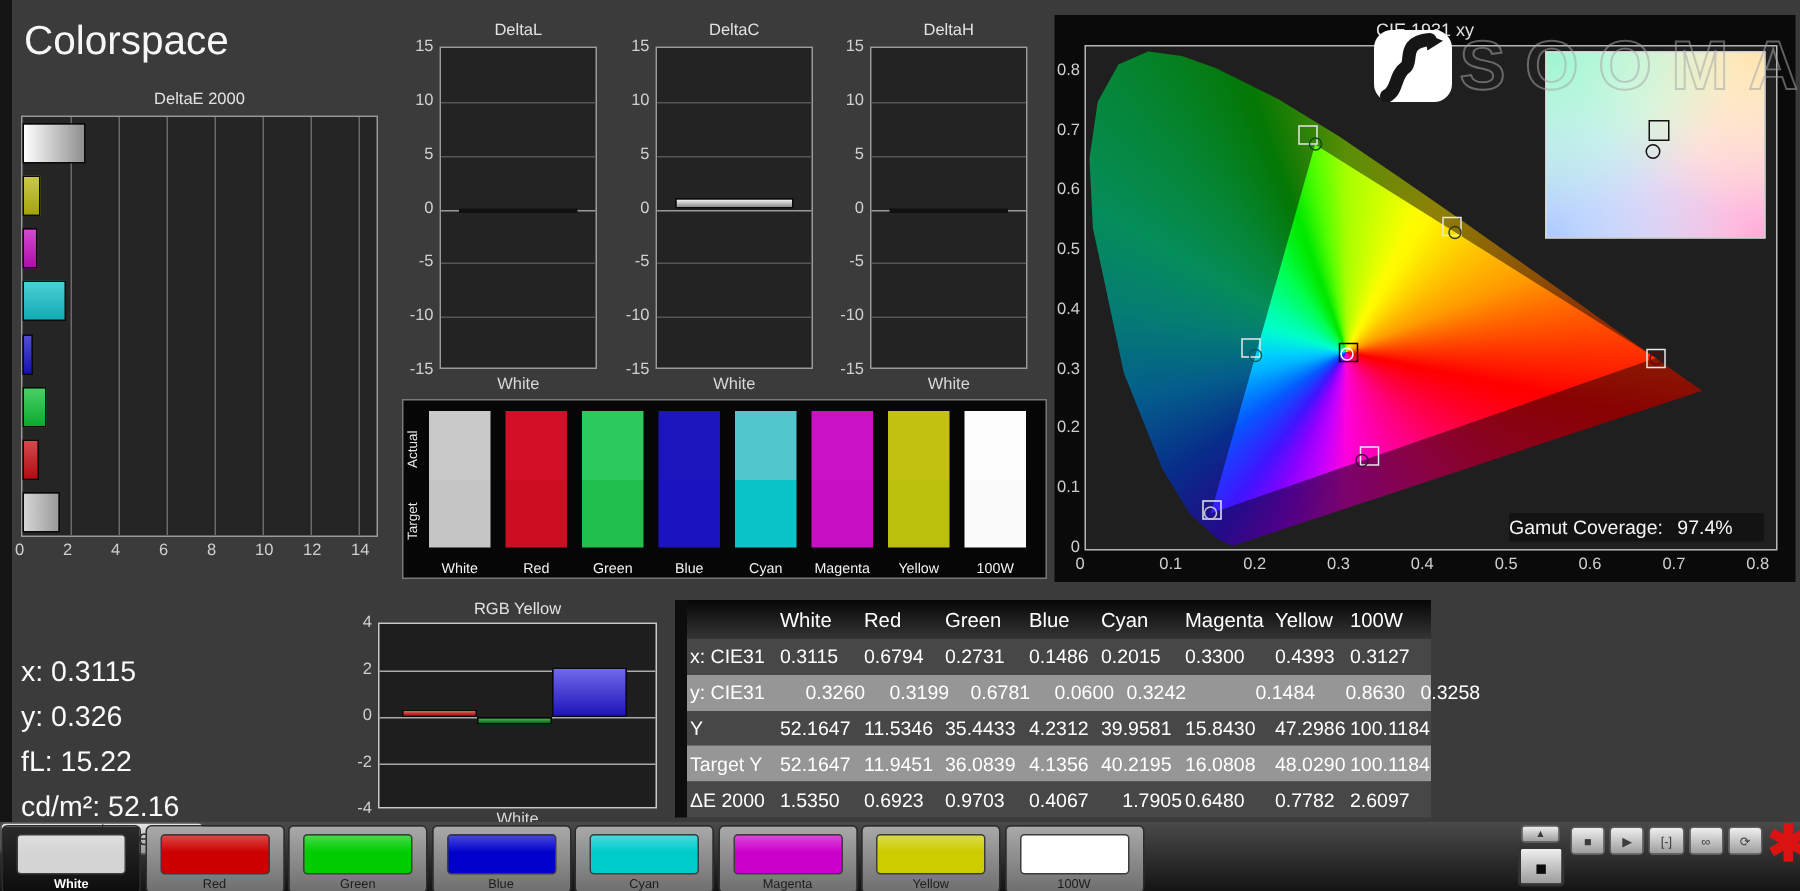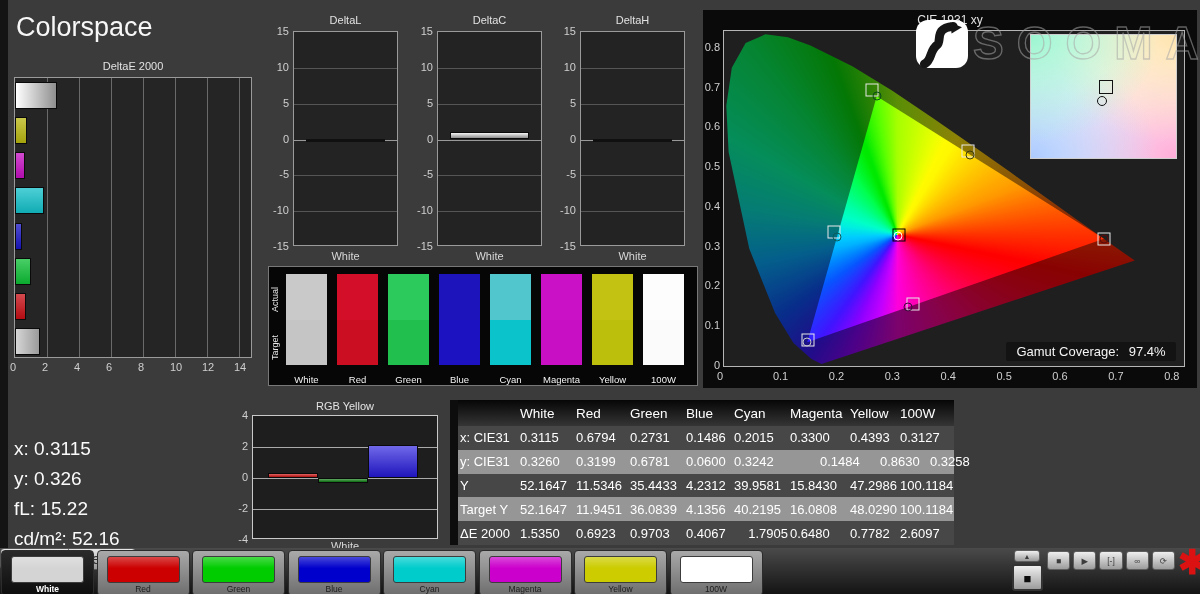--- a/index.html
+++ b/index.html
@@ -35,21 +35,21 @@
   .locus-tri{filter:brightness(1.06) saturate(1.05);}
   .mk-sq{position:absolute;width:11px;height:11px;border:1.5px solid #e8e8e8;background:transparent;transform:translate(-50%,-50%);z-index:6;}
   .mk-ci{position:absolute;width:7px;height:7px;border-radius:50%;border:1.5px solid #333;transform:translate(-50%,-50%);z-index:6;}
   #cie-inset{left:327px;top:24px;width:145px;height:123px;border:1px solid #cfcfcf;z-index:20;
     background:
       radial-gradient(at 0% 0%,rgba(150,245,205,0.95),rgba(150,245,205,0) 62%),
       radial-gradient(at 100% 0%,rgba(255,226,170,0.95),rgba(255,226,170,0) 62%),
       radial-gradient(at 0% 100%,rgba(168,200,255,0.95),rgba(168,200,255,0) 62%),
       radial-gradient(at 100% 100%,rgba(255,168,214,0.95),rgba(255,168,214,0) 62%),#fdfdfd;}
   #gamut-badge{left:303px;top:332px;width:170px;height:19px;background:rgba(12,12,12,0.6);
-    color:#f4f4f4;font-size:13px;line-height:19px;text-align:center;z-index:21;border-radius:2px;}
+    color:#f4f4f4;font-size:13px;line-height:19px;text-align:left;z-index:21;border-radius:2px;}
   #soomal-logo{left:213px;top:10px;width:52px;height:48px;background:#fff;border-radius:12px;z-index:31;}
   #soomal-text{left:270px;top:6px;font-size:46px;letter-spacing:13px;font-weight:bold;color:transparent;
     -webkit-text-stroke:1.3px rgba(165,165,165,0.55);z-index:30;}
   
   #reading-title{left:14px;top:408px;font-size:23px;color:#fafafa;}
   .reading-line{position:absolute;left:14px;font-size:19px;color:#fafafa;}
   
   .t-row{position:absolute;left:458px;width:496px;display:flex;align-items:center;box-sizing:border-box;}
   .t-cell{font-size:13px;color:#fff;white-space:nowrap;overflow:hidden;padding-left:2px;box-sizing:border-box;flex:none;}
   
@@ -311,21 +311,21 @@
         <div class="t-cell" style="width: 54px;">0.6794</div>
         <div class="t-cell" style="width: 56px;">0.2731</div>
         <div class="t-cell" style="width: 48px;">0.1486</div>
         <div class="t-cell" style="width: 56px;">0.2015</div>
         <div class="t-cell" style="width: 60px;">0.3300</div>
         <div class="t-cell" style="width: 50px;">0.4393</div>
         <div class="t-cell" style="width: 56px;">0.3127</div>
       </div>
       <div class="t-row" style="top: 449.8px; height: 23.8px; background: rgb(150, 150, 150);">
         <div class="t-cell" style="width: 60px;">y: CIE31</div>
-        <div class="t-cell" style="width: 56px;">0.3260</div>
+        <div class="t-cell" style="width: 56px; margin-left: 17px;">0.3260</div>
         <div class="t-cell" style="width: 54px;">0.3199</div>
         <div class="t-cell" style="width: 56px;">0.6781</div>
         <div class="t-cell" style="width: 48px;">0.0600</div>
         <div class="t-cell" style="width: 56px;">0.3242</div>
         <div class="t-cell" style="width: 60px; margin-left: 30px;">0.1484</div>
         <div class="t-cell" style="width: 50px;">0.8630</div>
         <div class="t-cell" style="width: 56px;">0.3258</div>
       </div>
       <div class="t-row" style="top: 473.6px; height: 23.8px; background: rgb(71, 71, 71);">
         <div class="t-cell" style="width: 60px;">Y</div>

